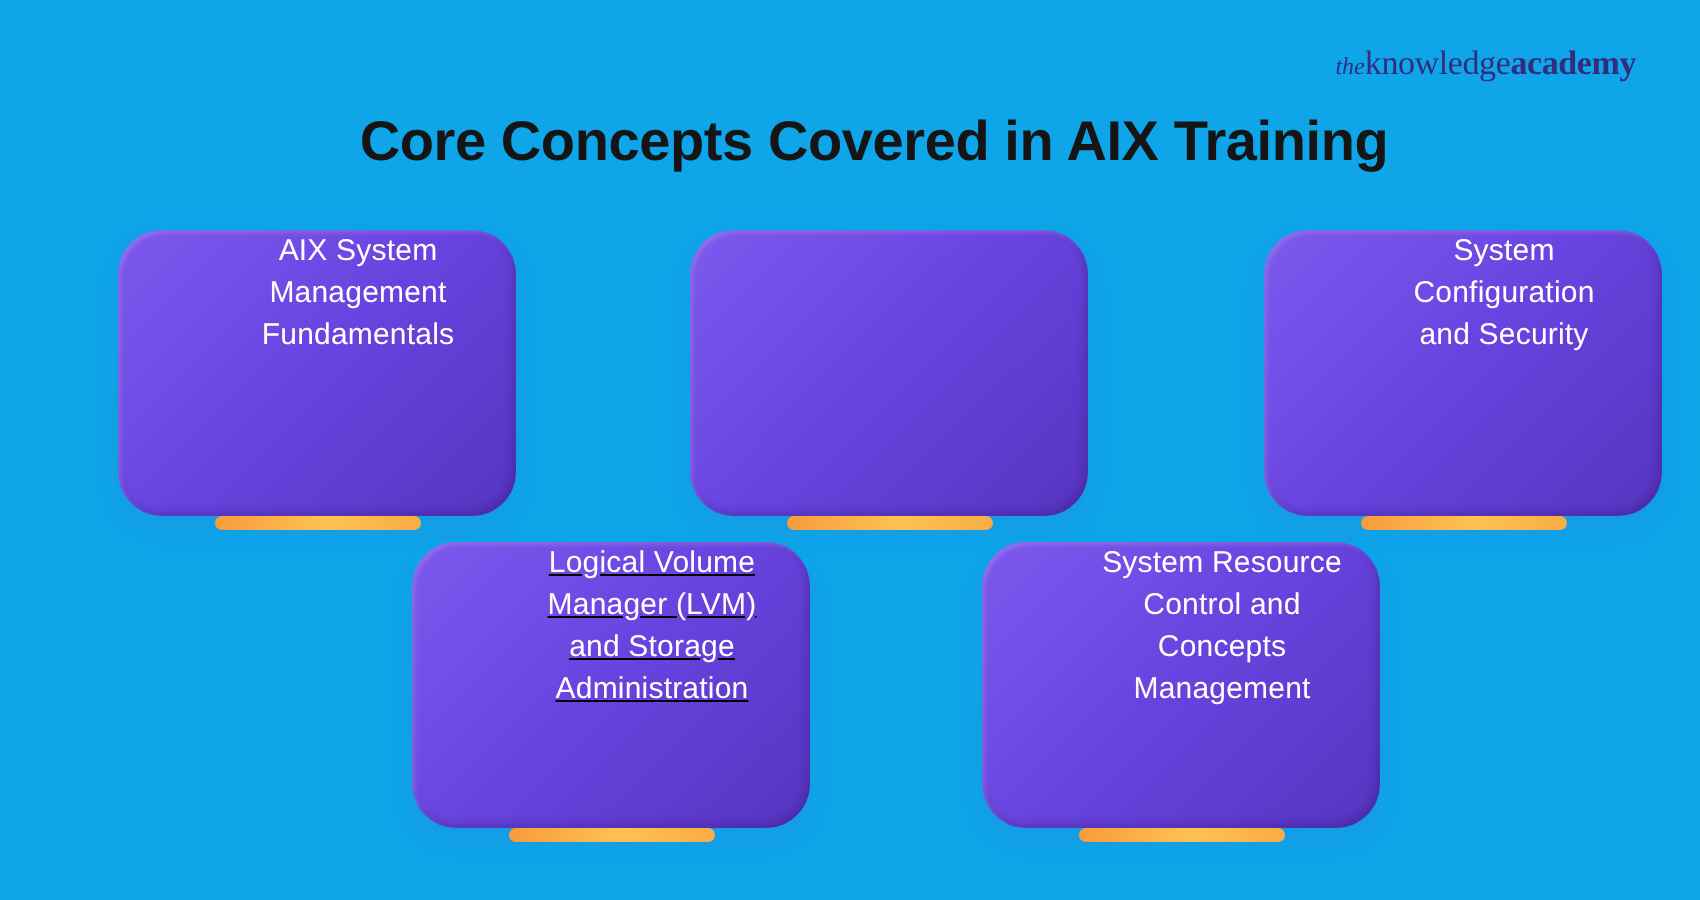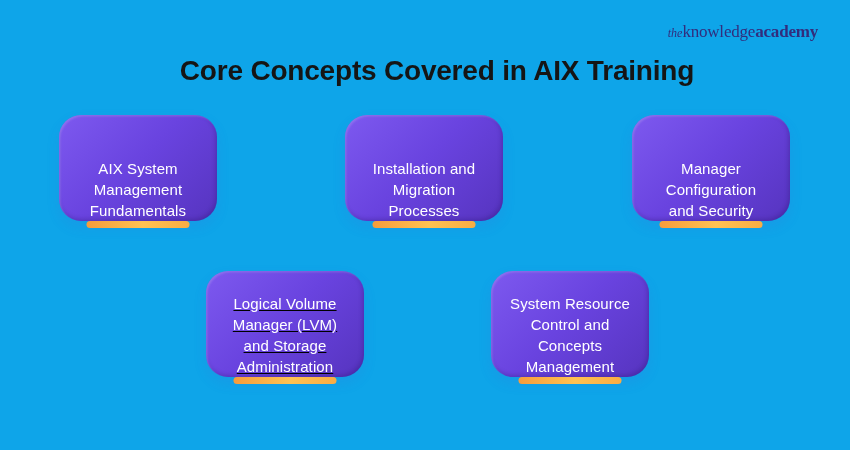--- a/index.html
+++ b/index.html
@@ -50,29 +50,30 @@
     font-size: 28px;
     font-weight: 700;
     color: #151515;
     letter-spacing: -0.2px;
   }
 
   
   .card {
     position: absolute;
     width: 158px;
-    height: 106px;
+    height: 143px;
     border-radius: 22px;
     background: linear-gradient(135deg, #7D59EF 0%, #6943DF 48%, #5634BF 100%);
     box-shadow: inset 1.5px 1.5px 2px rgba(255,255,255,0.16),
                 inset -1.5px -2px 4px rgba(30,10,90,0.25),
                 0 6px 14px rgba(100,70,210,0.10);
     display: flex;
-    align-items: flex-end;
+    align-items: flex-start;
     justify-content: center;
+    padding-left: 41px;
   }
   .card .label {
     color: #FFFFFF;
     font-size: 15px;
     line-height: 21px;
     text-align: center;
     white-space: pre-line;
     letter-spacing: 0.1px;
     padding: 0 8px;
   }
@@ -105,28 +106,25 @@
   <div class="title">Core Concepts Covered in AIX Training</div>
 
   <div class="card pos-1">
     <div class="label">AIX System
 Management
 Fundamentals</div>
     <div class="accent-bar"></div>
   </div>
 
   <div class="card pos-2">
-    <div class="label">Installation and
-Migration
-Processes</div>
     <div class="accent-bar"></div>
   </div>
 
   <div class="card pos-3">
-    <div class="label">Manager
+    <div class="label">System
 Configuration
 and Security</div>
     <div class="accent-bar"></div>
   </div>
 
   <div class="card pos-4">
     <div class="label">Logical Volume
 Manager (LVM)
 and Storage
 Administration</div>

